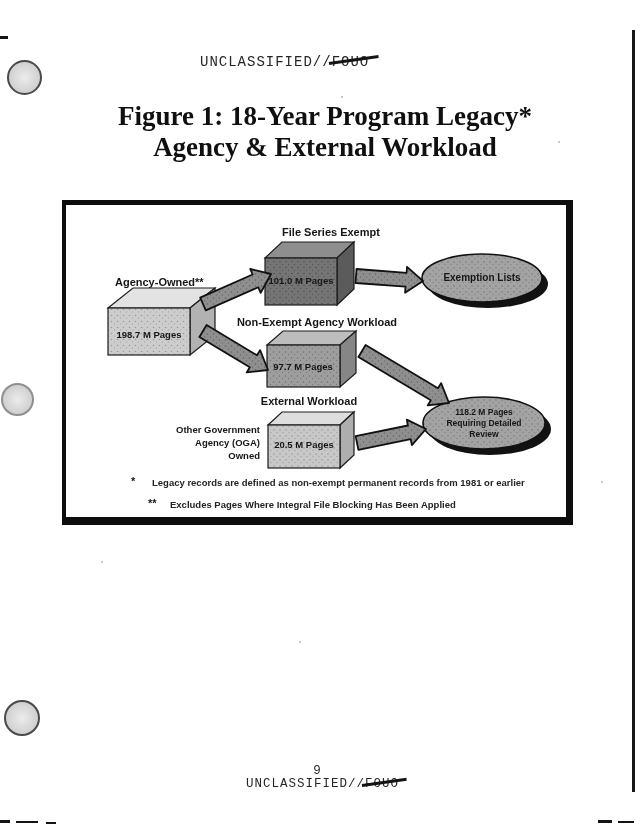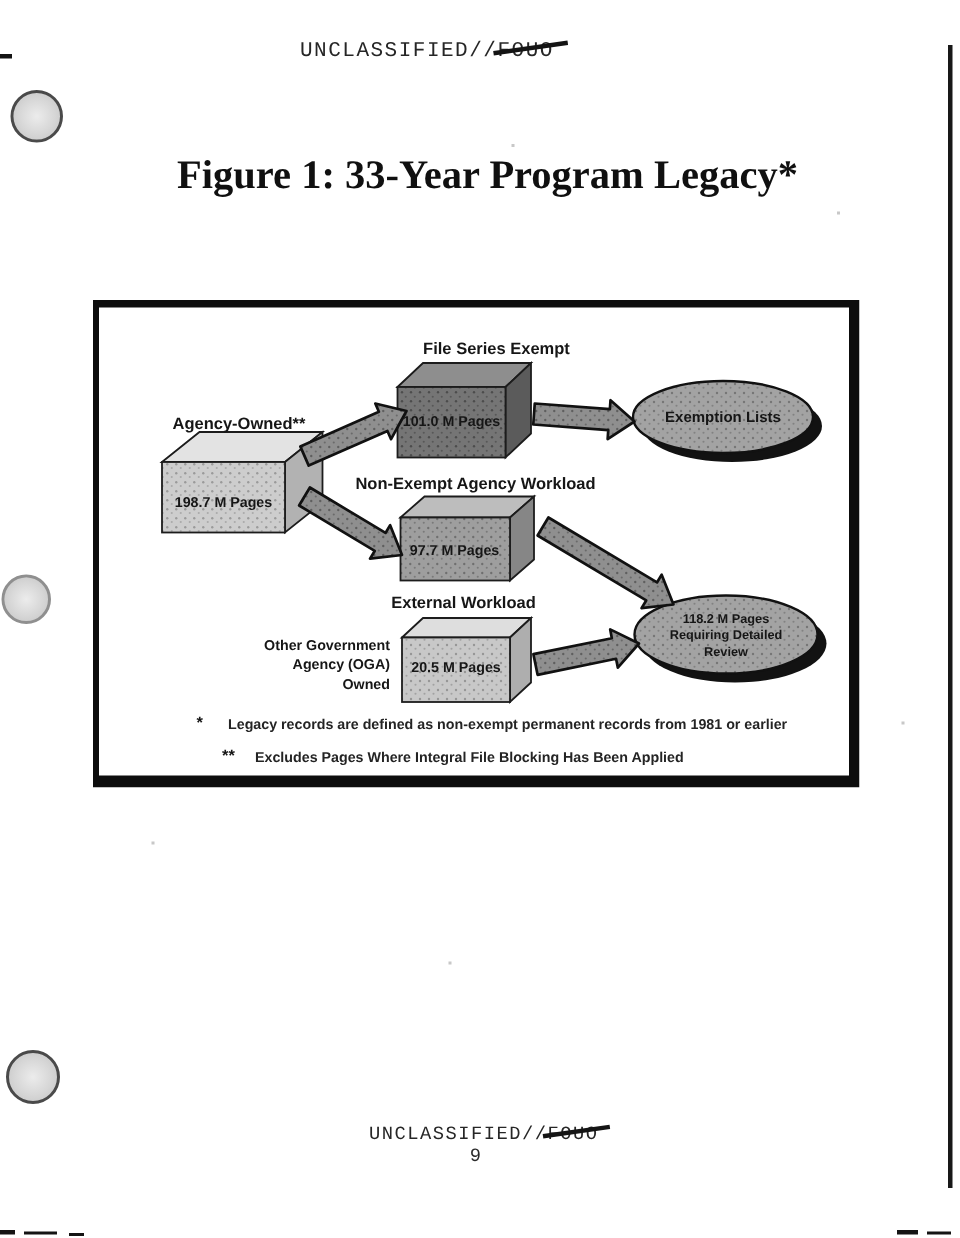--- a/index.html
+++ b/index.html
@@ -13,21 +13,21 @@
   .hole.light { border:2px solid #8f8f8f; }
   .scan-right { position:absolute; left:632px; top:30px; width:3px; height:762px; background:#181818; }
   .scan-dash  { position:absolute; background:#141414; }
   .noise      { position:absolute; width:2px; height:2px; background:#9a9a9a; opacity:.55; }
 
   
   .classline { position:absolute; font-family:"Liberation Mono", monospace;
                color:#262626; letter-spacing:1px; white-space:nowrap; }
   #hdr { top:26px;  left:200px; font-size:14px; }
   #ftr { top:749px; left:246px; font-size:12.5px; }
-  .struck { position:relative; display:inline-block; }
+  .struck { position:relative; display:inline-block;margin-top:28px; }
   .struck::after { content:""; position:absolute; left:-3px; top:52%; width:132%;
                    border-top:3px solid #141414; transform:rotate(-8deg);
                    transform-origin:left center; }
   #pgnum { position:absolute; top:764px; left:246px; width:142px; text-align:center;
            font-family:"Liberation Mono", monospace; font-size:12.5px; color:#2a2a2a; }
 
   
   #title { position:absolute; top:101px; left:70px; width:510px; text-align:center;
            font-family:"Liberation Serif", serif; font-weight:bold; color:#101010;
            font-size:27px; line-height:31px; }
@@ -61,21 +61,22 @@
 <div class="noise" style="left:341px; top:96px;"></div>
 <div class="noise" style="left:523px; top:331px;"></div>
 <div class="noise" style="left:601px; top:481px;"></div>
 <div class="noise" style="left:101px; top:561px;"></div>
 <div class="noise" style="left:299px; top:641px;"></div>
 <div class="noise" style="left:558px; top:141px;"></div>
 
 <div id="hdr" class="classline"><span>UNCLASSIFIED//</span><span class="struck">FOUO</span></div>
 
 <div id="title">
-  <div>Figure 1: 33-Year Program Legacy*</div>
+  <div>Figure 1: 18-Year Program Legacy*</div>
+  <div>Agency &amp; External Workload</div>
 </div>
 
 <div id="figwrap">
 <svg width="511" height="325" viewBox="0 0 511 325">
   <defs>
     <pattern id="texLight" width="6" height="6" patternUnits="userSpaceOnUse">
       <rect width="6" height="6" fill="#cdcdcd"></rect>
           <circle cx="1.5" cy="1.5" r=".8" fill="#9a9a9a"></circle>
           <circle cx="4.5" cy="4" r=".7" fill="#aaaaaa"></circle>
     </pattern>

